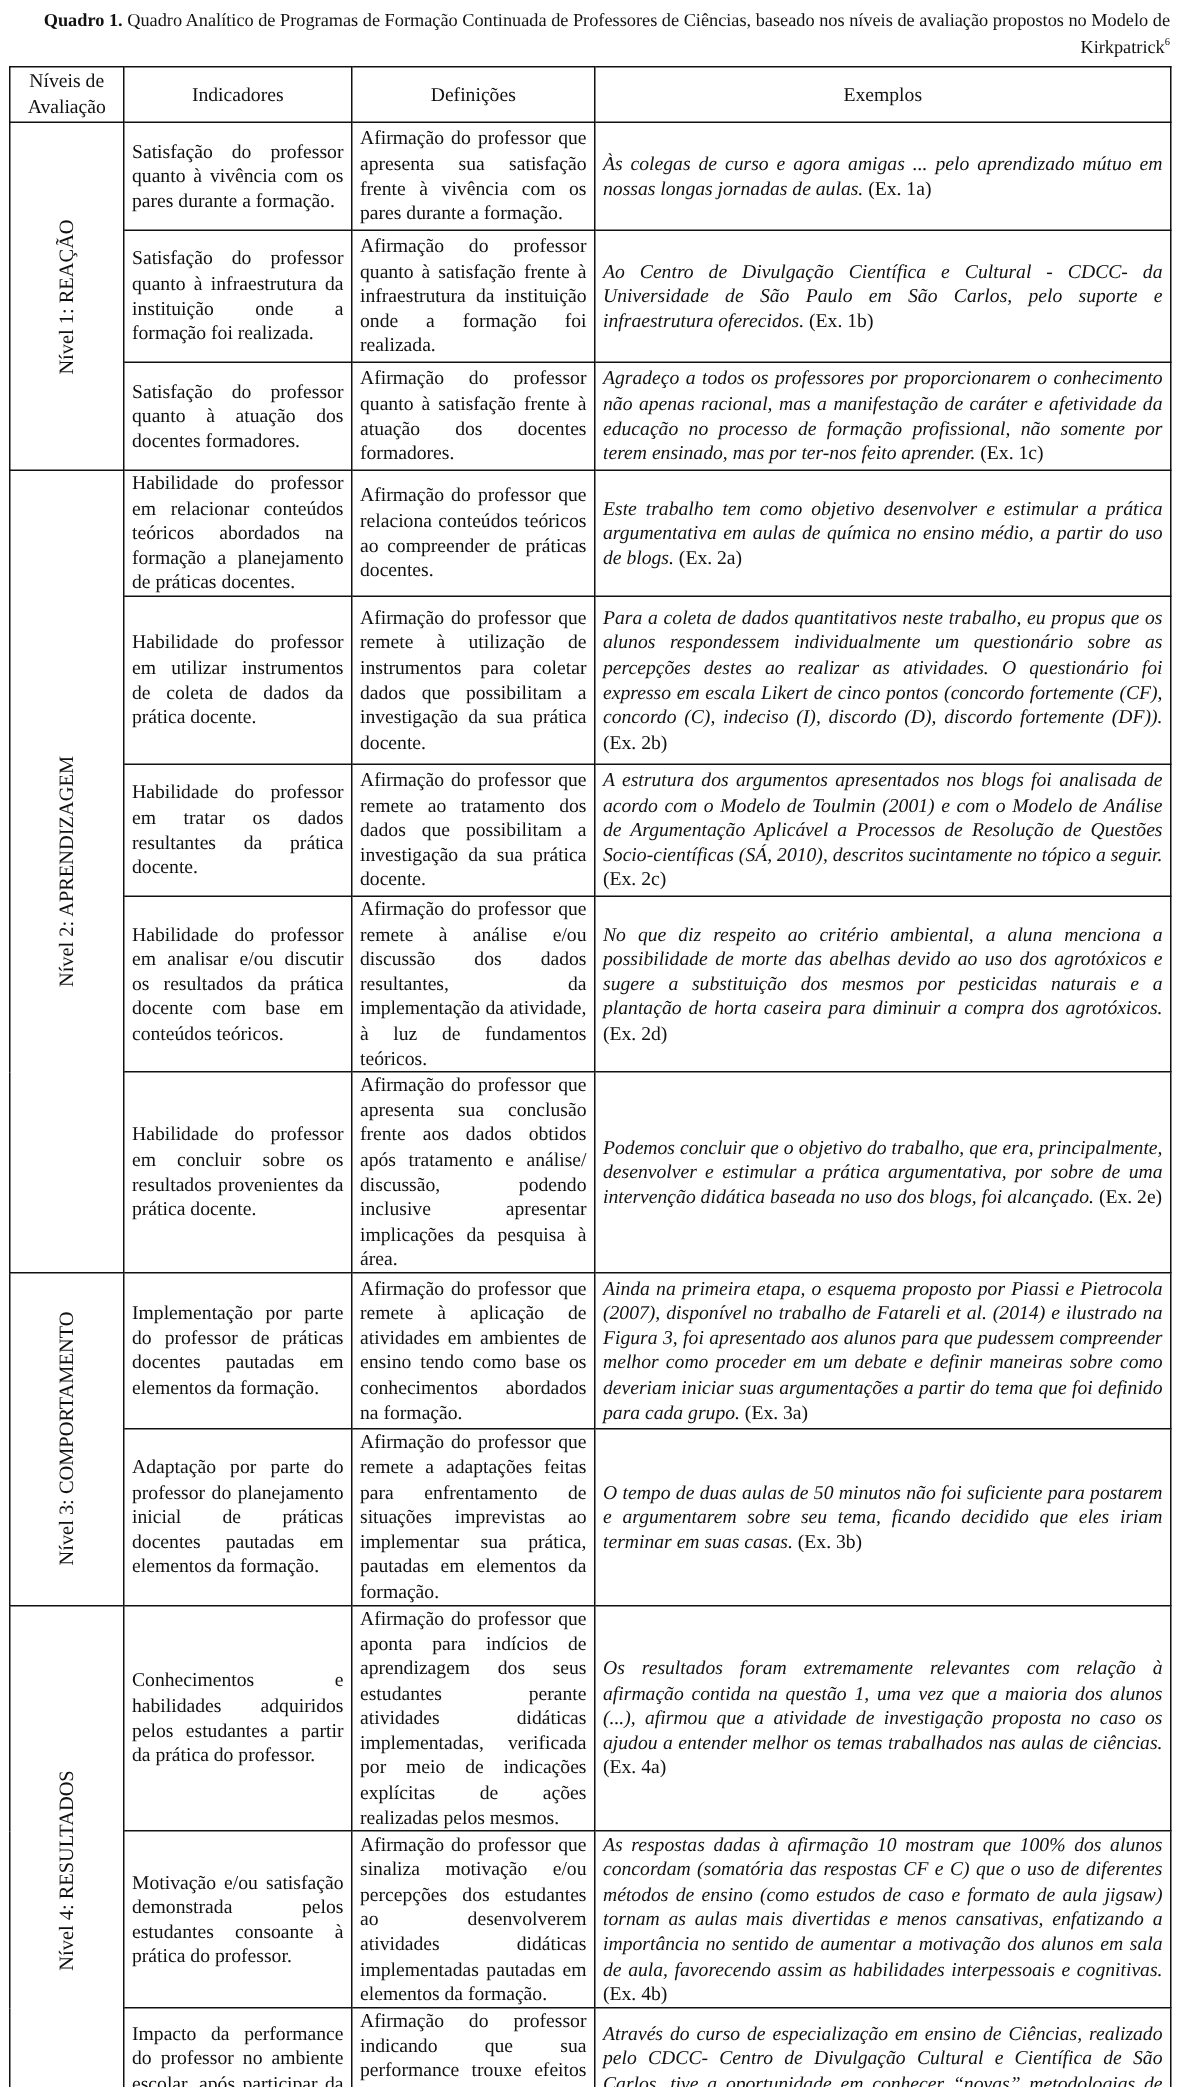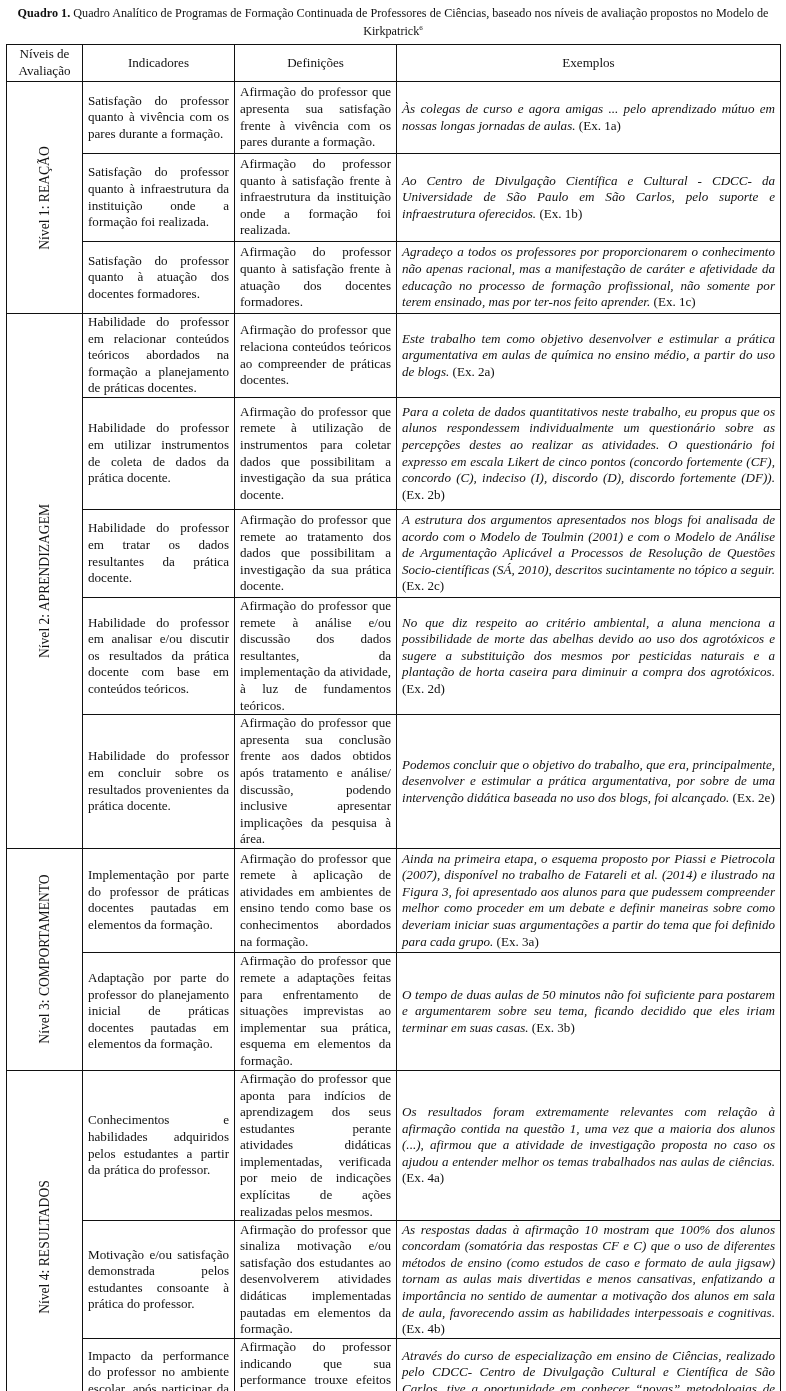--- a/index.html
+++ b/index.html
@@ -3,21 +3,21 @@
 <meta charset="utf-8">
 <style>
   html, body { margin: 0; padding: 0; background: #ffffff; }
   body {
     width: 786px; height: 1391px; overflow: hidden;
     font-family: "Liberation Serif", "DejaVu Serif", serif;
     color: #111;
   }
   .caption {
     position: absolute; left: 6px; top: 4px; width: 774px;
-    font-size: 12.2px; line-height: 18px; text-align: center;
+    font-size: 12.2px; line-height: 18px; text-align: right;
   }
   .caption b { font-weight: bold; }
   .caption sup { font-size: 7px; vertical-align: super; line-height: 0; }
   table.quadro {
     position: absolute; left: 6px; top: 44px;
     width: 394px + 0px;
     border-collapse: collapse;
     table-layout: fixed;
   }
   table.quadro { width: 774px; }
@@ -116,34 +116,34 @@
       <tr style="height: 104px;">
         <td class="level" rowspan="2">
           <span class="rot">Nível 3: COMPORTAMENTO</span>
         </td>
         <td class="ind">Implementação por parte do professor de práticas docentes pautadas em elementos da formação.</td>
         <td class="def">Afirmação do professor que remete à aplicação de atividades em ambientes de ensino tendo como base os conhecimentos abordados na formação.</td>
         <td class="ex"><span>Ainda na primeira etapa, o esquema proposto por Piassi e Pietrocola (2007), disponível no trabalho de Fatareli et al. (2014) e ilustrado na Figura 3, foi apresentado aos alunos para que pudessem compreender melhor como proceder em um debate e definir maneiras sobre como deveriam iniciar suas argumentações a partir do tema que foi definido para cada grupo.</span> <span class="ref">(Ex. 3a)</span></td>
       </tr>
       <tr style="height: 118px;">
         <td class="ind">Adaptação por parte do professor do planejamento inicial de práticas docentes pautadas em elementos da formação.</td>
-        <td class="def">Afirmação do professor que remete a adaptações feitas para enfrentamento de situações imprevistas ao implementar sua prática, esquema em elementos da formação.</td>
+        <td class="def">Afirmação do professor que remete a adaptações feitas para enfrentamento de situações imprevistas ao implementar sua prática, pautadas em elementos da formação.</td>
         <td class="ex"><span>O tempo de duas aulas de 50 minutos não foi suficiente para postarem e argumentarem sobre seu tema, ficando decidido que eles iriam terminar em suas casas.</span> <span class="ref">(Ex. 3b)</span></td>
       </tr>
       <tr style="height: 138px;">
         <td class="level" rowspan="3">
           <span class="rot">Nível 4: RESULTADOS</span>
         </td>
         <td class="ind">Conhecimentos e habilidades adquiridos pelos estudantes a partir da prática do professor.</td>
         <td class="def">Afirmação do professor que aponta para indícios de aprendizagem dos seus estudantes perante atividades didáticas implementadas, verificada por meio de indicações explícitas de ações realizadas pelos mesmos.</td>
         <td class="ex"><span>Os resultados foram extremamente relevantes com relação à afirmação contida na questão 1, uma vez que a maioria dos alunos (...), afirmou que a atividade de investigação proposta no caso os ajudou a entender melhor os temas trabalhados nas aulas de ciências.</span> <span class="ref">(Ex. 4a)</span></td>
       </tr>
       <tr style="height: 118px;">
         <td class="ind">Motivação e/ou satisfação demonstrada pelos estudantes consoante à prática do professor.</td>
-        <td class="def">Afirmação do professor que sinaliza motivação e/ou satisfação dos estudantes ao desenvolverem atividades didáticas implementadas pautadas em elementos da formação.</td>
+        <td class="def">Afirmação do professor que sinaliza motivação e/ou percepções dos estudantes ao desenvolverem atividades didáticas implementadas pautadas em elementos da formação.</td>
         <td class="ex"><span>As respostas dadas à afirmação 10 mostram que 100% dos alunos concordam (somatória das respostas CF e C) que o uso de diferentes métodos de ensino (como estudos de caso e formato de aula jigsaw) tornam as aulas mais divertidas e menos cansativas, enfatizando a importância no sentido de aumentar a motivação dos alunos em sala de aula, favorecendo assim as habilidades interpessoais e cognitivas.</span> <span class="ref">(Ex. 4b)</span></td>
       </tr>
       <tr style="height: 80px;">
         <td class="ind">Impacto da performance do professor no ambiente escolar, após participar da formação.</td>
         <td class="def">Afirmação do professor indicando que sua performance trouxe efeitos de cunho pedagógico ao ambiente escolar.</td>
         <td class="ex"><span>Através do curso de especialização em ensino de Ciências, realizado pelo CDCC- Centro de Divulgação Cultural e Científica de São Carlos, tive a oportunidade em conhecer “novas” metodologias de ensino e diversificar minha prática.</span> </td>
       </tr>
     </tbody>
 </table>
 

